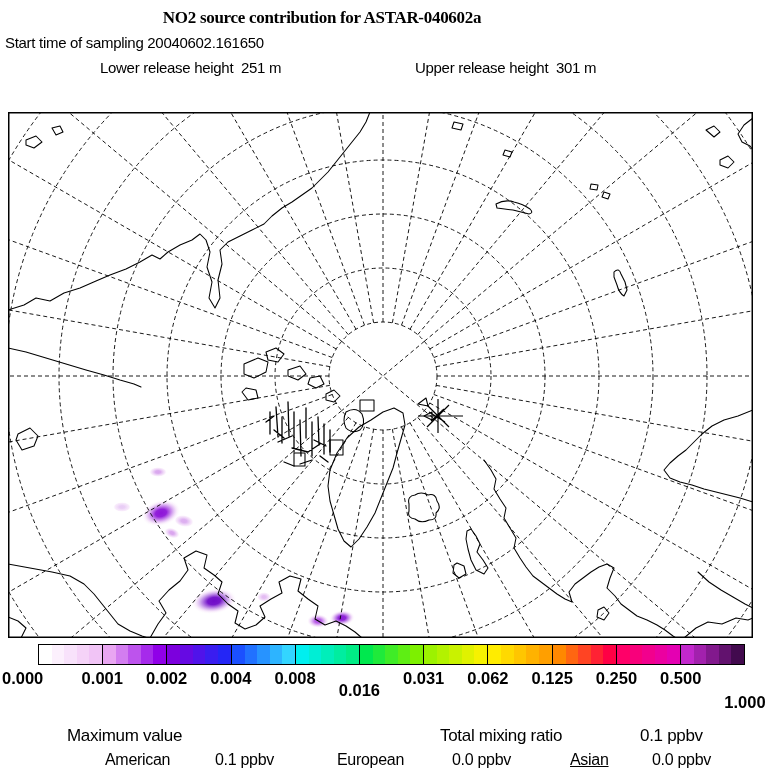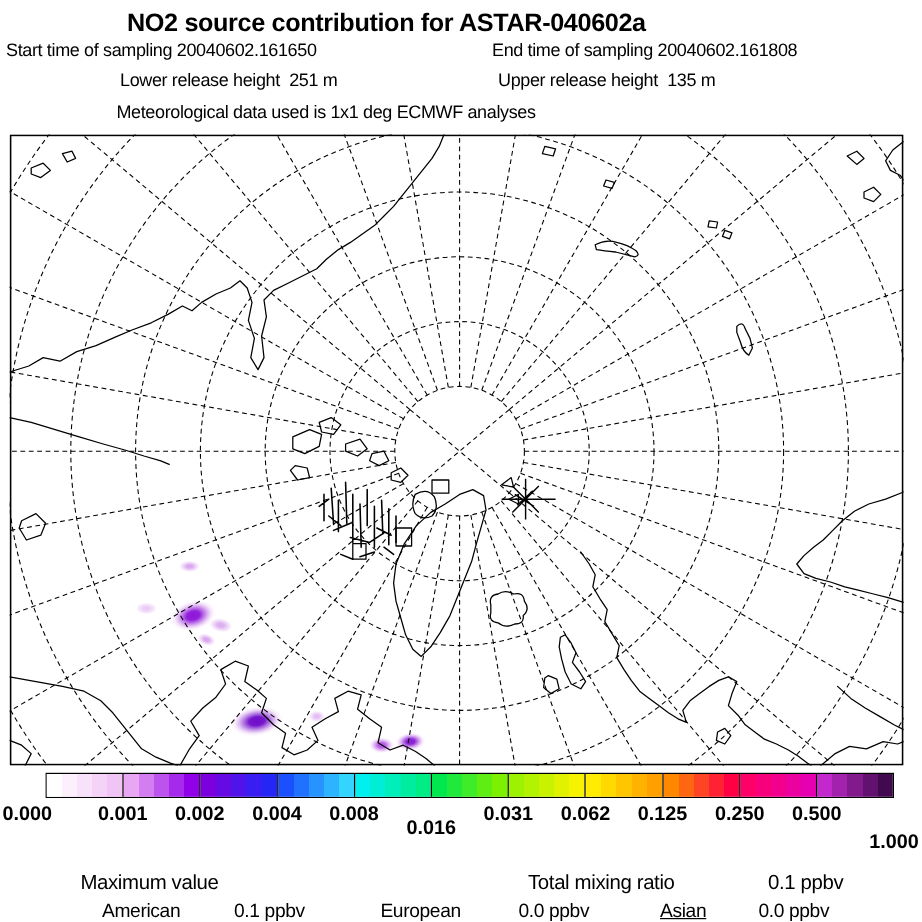--- a/index.html
+++ b/index.html
@@ -1,43 +1,41 @@
 <!DOCTYPE html>
 <html><head>
 <meta charset="utf-8">
 <style>
   html,body{margin:0;padding:0;background:#fff;}
   .canvas{position:relative;width:768px;height:768px;background:#ffffff;overflow:hidden;
           font-family:"Liberation Sans","DejaVu Sans",sans-serif;color:#000;}
   .txt{position:absolute;white-space:pre;letter-spacing:-0.3px;line-height:1.15;}
-  .title{font-size:21px;font-weight:bold;transform:translateX(-50%);}
+  .title{font-size:17px;font-weight:bold;transform:translateX(-50%);font-family:Liberation Serif, serif;}
   .h2{font-size:15px;}
   .cb-wrap{position:absolute;left:38px;top:644px;width:707px;height:21px;
            border:1.5px solid #000;box-sizing:border-box;display:flex;}
   .cb-cell{flex:1;border-left:1.5px solid #000;}
   .cb-cell:first-child{border-left:none;}
   .cb-ticks{position:absolute;left:0;top:669px;width:768px;height:20px;}
   .cb-tick{position:absolute;font-size:16.5px;font-weight:bold;transform:translateX(-50%);white-space:pre;}
   .cb-tick.first{transform:none;left:2px !important;}
   .unit{font-size:17px;transform:translateX(-50%);}
   .f1{font-size:17px;}
-  .f2{font-size:16px;}
+  .f2{font-size:16px;margin-left:20px;}
   svg{display:block;}
 </style>
 </head>
 <body>
 
 <div class="canvas">
 
   <div class="txt title" style="left:322px;top:8px">NO2 source contribution for ASTAR-040602a</div>
   <div class="txt h2" style="left:5px;top:34px">Start time of sampling 20040602.161650</div>
-  <div class="txt h2" style="left:410px;top:34px">End time of sampling 20040602.161808</div>
   <div class="txt h2" style="left:100px;top:59px">Lower release height  251 m</div>
-  <div class="txt h2" style="left:415px;top:59px">Upper release height  135 m</div>
-  <div class="txt h2" style="left:97px;top:85px">Meteorological data used is 1x1 deg ECMWF analyses</div>
+  <div class="txt h2" style="left:415px;top:59px">Upper release height  301 m</div>
 
   <svg id="mapsvg" width="745" height="526" viewBox="0 0 745 526" style="position:absolute;left:8px;top:112px">
       <defs>
         <radialGradient id="pg0">
           <stop offset="0%" stop-color="#8d15d8" stop-opacity="1"></stop>
           <stop offset="28.000000000000004%" stop-color="#8d15d8" stop-opacity="0.95"></stop>
           <stop offset="55.00000000000001%" stop-color="rgb(199,134,235)" stop-opacity="0.85"></stop>
           <stop offset="80%" stop-color="#f3ddf8" stop-opacity="0.55"></stop>
           <stop offset="100%" stop-color="#ffffff" stop-opacity="0"></stop>
         </radialGradient>

